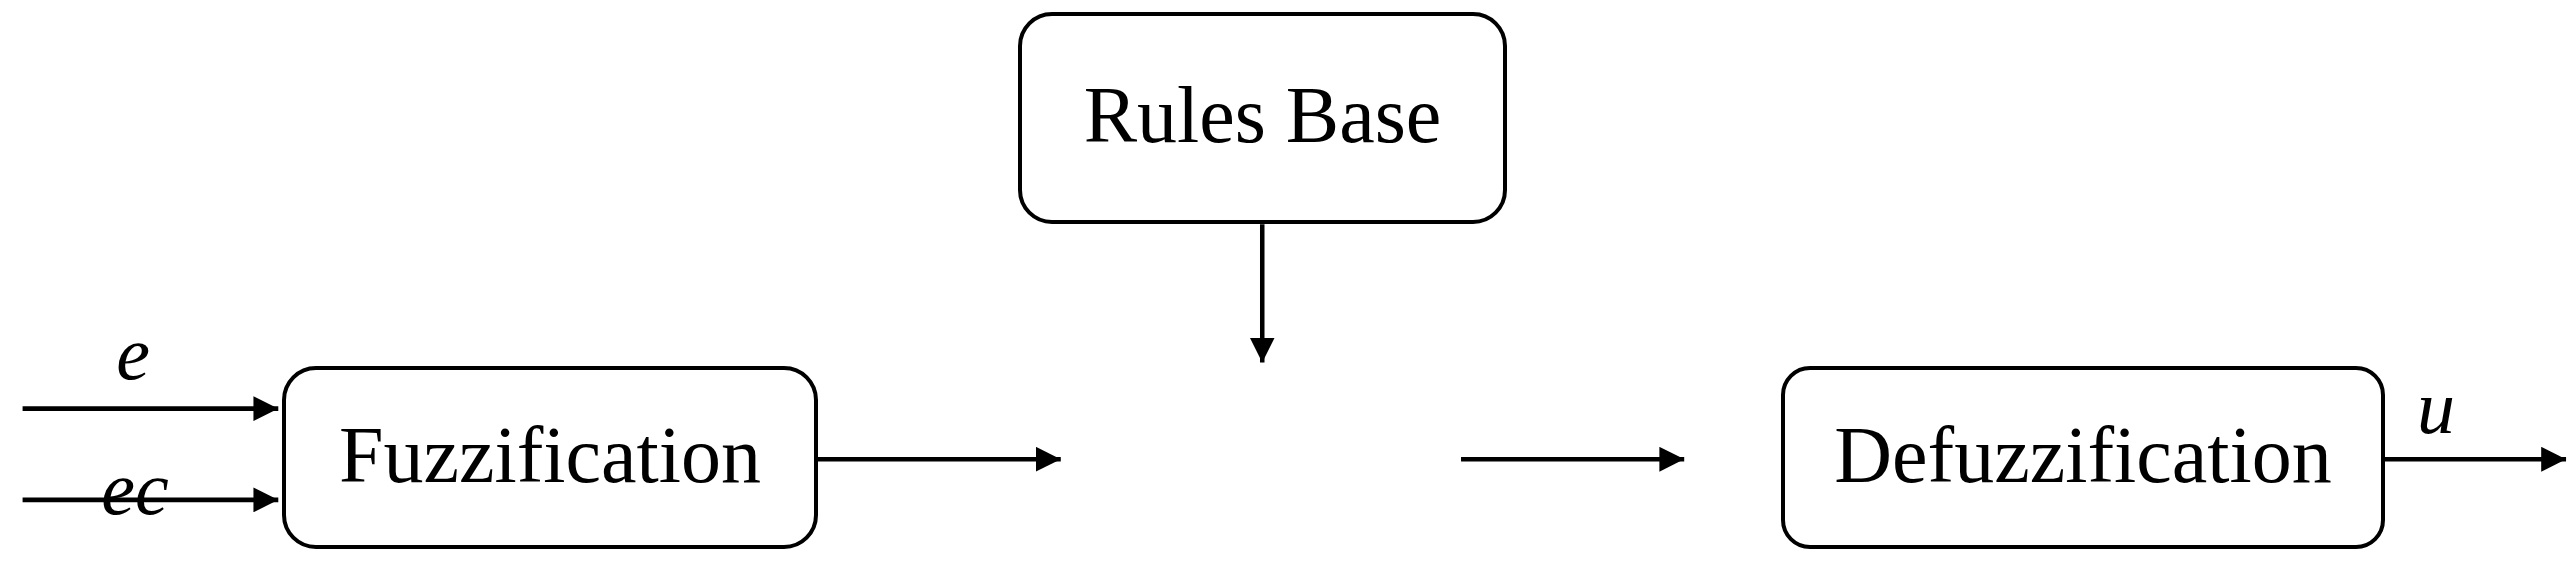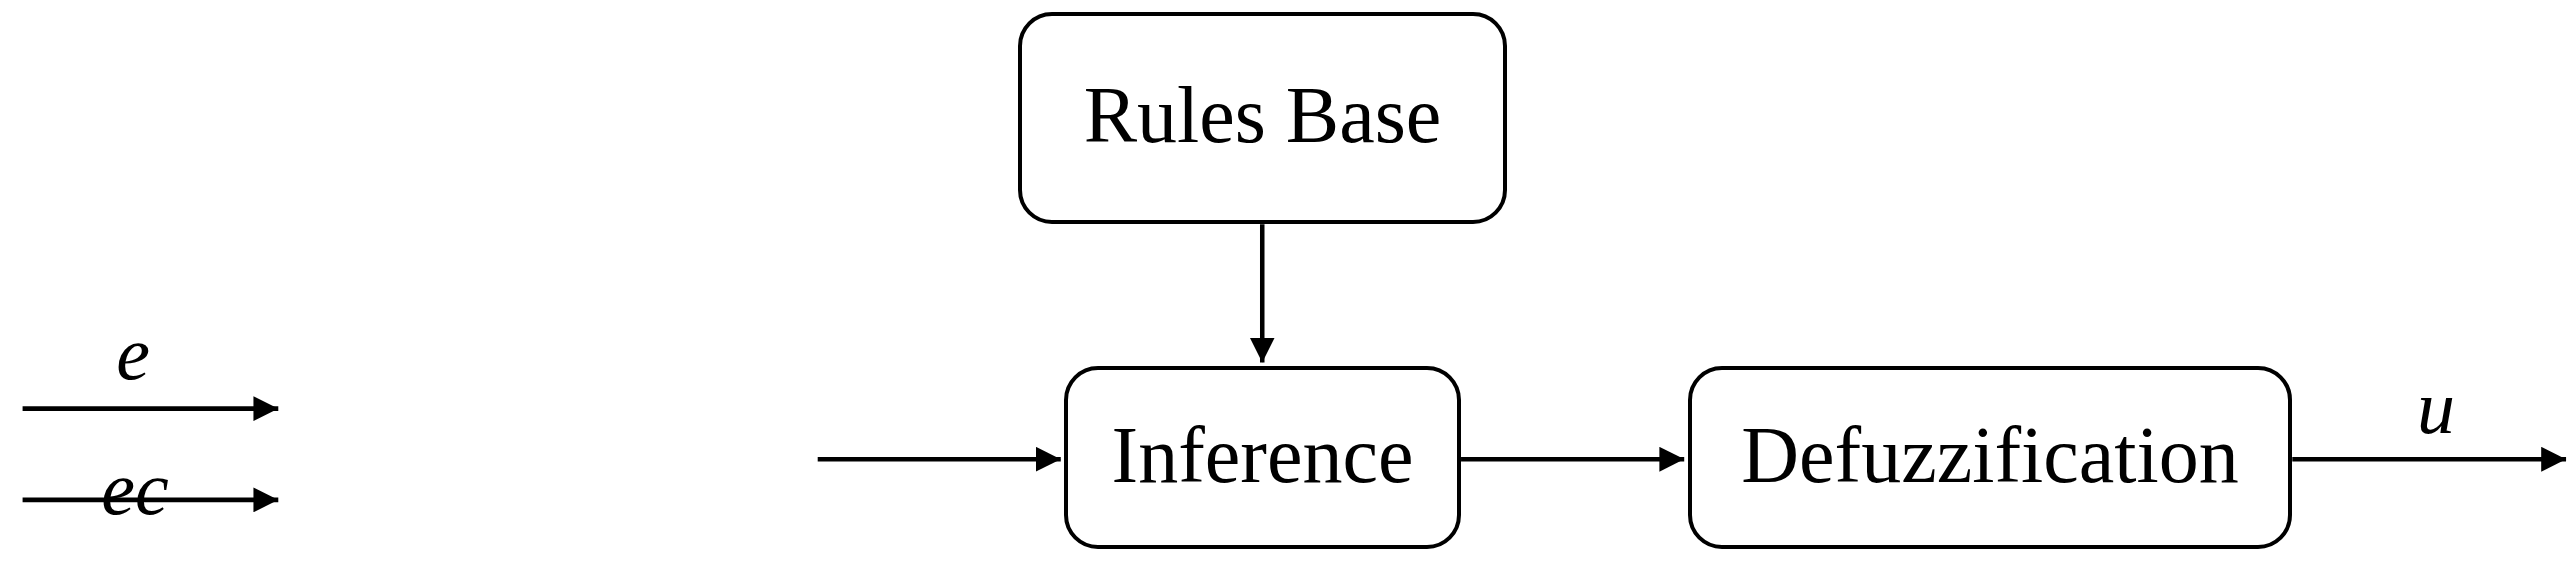--- a/index.html
+++ b/index.html
@@ -35,21 +35,21 @@
   }
   .block-label {
     font-size: 80px;
     line-height: 1;
     white-space: nowrap;
     padding-bottom: 5.4px;
   }
   #block-rules-base      { left: 1018px; top: 11.7px;  width: 489px; height: 212px; }
   #block-fuzzification   { left: 282px;  top: 366px; width: 536px; height: 183px; }
   #block-inference       { left: 1064px; top: 366px; width: 397px; height: 183px; }
-  #block-defuzzification { left: 1688px; top: 366px; width: 604px; height: 183px; }
+  #block-defuzzification { left: 1781px; top: 366px; width: 604px; height: 183px; border-radius: 29px; }
 
   .signal-label {
     position: absolute;
     font-size: 76px;
     font-style: italic;
     line-height: 1;
     transform: translate(-50%, -50%);
     white-space: nowrap;
   }
   #label-e  { left: 133px;  top: 353px; }
@@ -84,24 +84,24 @@
 
     <line class="flow-line" x1="1617" y1="508" x2="1864" y2="508" marker-end="url(#arrowhead)"></line>
 
     <line class="flow-line" x1="2537" y1="508" x2="2840" y2="508" marker-end="url(#arrowhead)"></line>
   </svg>
 
   <div class="block" id="block-rules-base">
     <span class="block-label">Rules Base</span>
   </div>
 
+  <div class="block" id="block-fuzzification">
+    <span class="block-label">Fuzzification</span>
+  </div>
 
-  <div class="block" id="block-inference">
-    <span class="block-label">Inference</span>
-  </div>
 
   <div class="block" id="block-defuzzification">
     <span class="block-label">Defuzzification</span>
   </div>
 
   <span class="signal-label" id="label-e">e</span>
 
   <span class="signal-label" id="label-ec">ec</span>
 
   <span class="signal-label" id="label-u">u</span>

